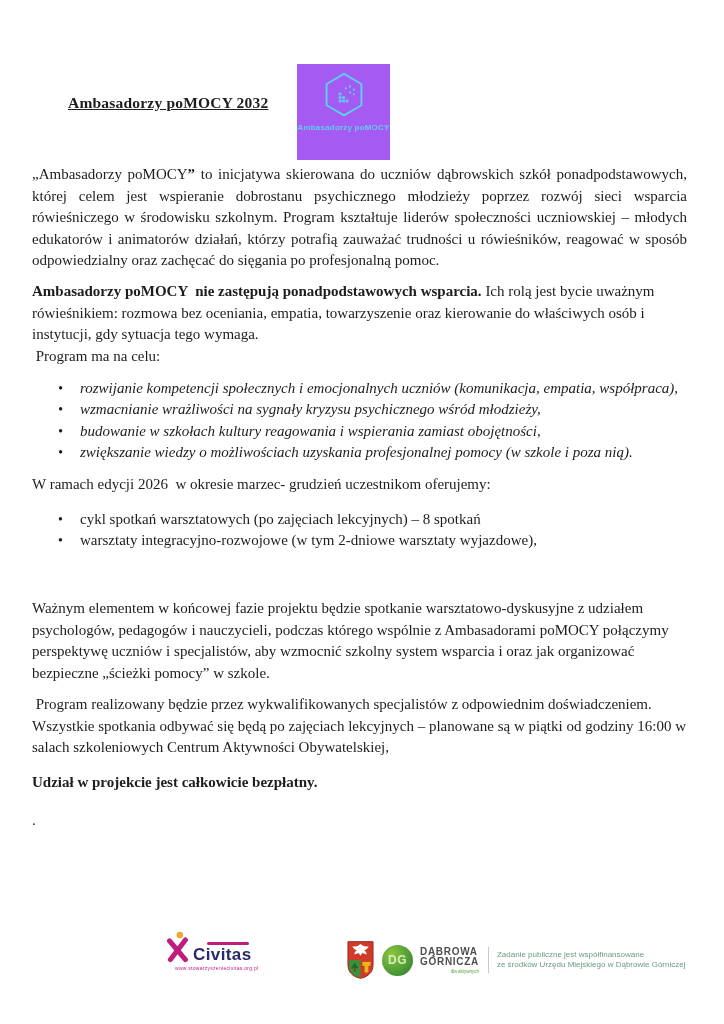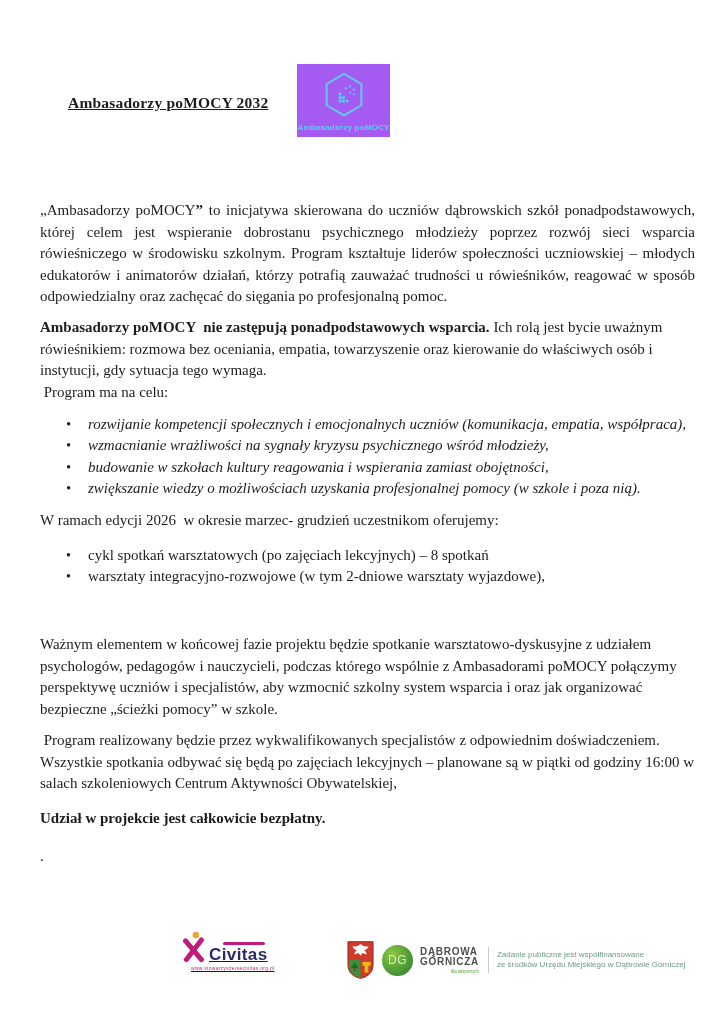--- a/index.html
+++ b/index.html
@@ -9,36 +9,36 @@
     font-family:"Liberation Serif","DejaVu Serif",serif;
     color:var(--ink,#1d1d1d);
   }
   
   .title {
     position:absolute; left:68px; top:94px;
     font-size:15.5px; font-weight:bold; text-decoration:underline;
     letter-spacing:0.2px; margin:0;
   }
   .logo {
-    position:absolute; left:297px; top:64px; width:93px; height:73px;
+    position:absolute; left:297px; top:64px; width:93px; height:96px;
     background:var(--logo-bg,#a55af2);
     display:flex; flex-direction:column; align-items:center;
     padding-top:6px; box-sizing:border-box;
   }
   .hex-svg { width:46px; height:50px; display:block; }
   .hex-outline { fill:none; stroke:var(--logo-accent,#5ecdf5); stroke-width:2.6; stroke-linejoin:round; }
   .px { fill:var(--logo-accent,#5ecdf5); }
   .logo-label {
     margin-top:3px;
     font-family:"Liberation Sans","DejaVu Sans",sans-serif;
     font-size:8px; font-weight:bold; color:var(--logo-accent,#5ecdf5);
     letter-spacing:0.2px; white-space:nowrap;
   }
   
-  .block { position:absolute; left:40px; width:655px;margin-top:36px; }
+  .block { position:absolute; left:32px; width:655px; }
   .doc p { margin:0; font-size:15px; line-height:21.5px; white-space:pre-wrap; }
   .justify { text-align:justify; }
   .b { font-weight:bold; }
   ul.bullets { margin:0; padding:0 0 0 24px; list-style:none; }
   ul.bullets li {
     position:relative; padding-left:24px; font-size:15px; line-height:21.3px;
     white-space:nowrap;
   }
   ul.bullets li::before {
     content:"\2022"; position:absolute; left:2px; top:0; font-size:14px;
@@ -46,38 +46,38 @@
   .pos-intro    { top:164px; }
   .pos-role     { top:281px; }
   .pos-goals    { top:378px;font-style:italic; }
   .pos-edition  { top:474px; }
   .pos-offer    { top:509px; }
   .pos-workshop { top:598px; }
   .pos-schedule { top:694px; }
   .pos-free     { top:772px; }
   .pos-dot      { top:810px; }
   
-  .footer-civitas { position:absolute; left:179px; top:930px; width:110px;
-    font-family:"Liberation Sans","DejaVu Sans",sans-serif;text-decoration:underline; }
+  .footer-civitas { position:absolute; left:163px; top:930px; width:110px;
+    font-family:"Liberation Sans","DejaVu Sans",sans-serif; }
   .civitas-row { display:flex; align-items:flex-end; }
   .civ-fig { width:28px; height:33px; display:block; }
   .civ-right { margin-left:2px; display:flex; flex-direction:column; align-items:flex-start; }
   .civ-tagline-bar { width:42px; height:3px; border-radius:2px;
     background:var(--civitas-pink,#bf1d7d); margin:0 0 1px 14px; }
   .civ-name { font-size:17px; font-weight:bold; color:var(--civitas-navy,#2b2a68);
     letter-spacing:0.4px; line-height:17px; }
   .civ-url { font-size:5px; color:var(--civitas-pink,#bf1d7d); letter-spacing:0.3px;
     margin:2px 0 0 12px; white-space:nowrap; }
   .footer-dg { position:absolute; left:347px; top:940px; display:flex; align-items:center;
     font-family:"Liberation Sans","DejaVu Sans",sans-serif; }
   .herb-svg { width:27px; height:40px; display:block; }
   .dg-circle { width:31px; height:31px; border-radius:50%; margin-left:8px;
     background:radial-gradient(circle at 32% 30%, #8cc641, var(--dg-green,#3e8f33) 75%);
     display:flex; align-items:center; justify-content:center; }
-  .dg-initials { font-size:12px; font-weight:normal; color:#d9edbb; letter-spacing:0.5px; }
+  .dg-initials { font-size:12px; font-weight:bold; color:#d9edbb; letter-spacing:0.5px; }
   .dg-citycol { margin-left:7px; }
   .dg-city { font-size:10px; font-weight:bold; color:var(--dg-text,#4f4f4f);
     letter-spacing:0.7px; line-height:10.5px; }
   .dg-slogan { font-size:4.5px; color:#57a13d; text-align:right; margin-top:1px; }
   .dg-divider { width:1px; height:26px; background:#c9c9c9; margin:0 8px 0 9px; }
   .dg-funding { font-size:8px; line-height:10px; color:var(--funding-green,#6a9b81); }
 </style>
 </head>
 <body>
 

